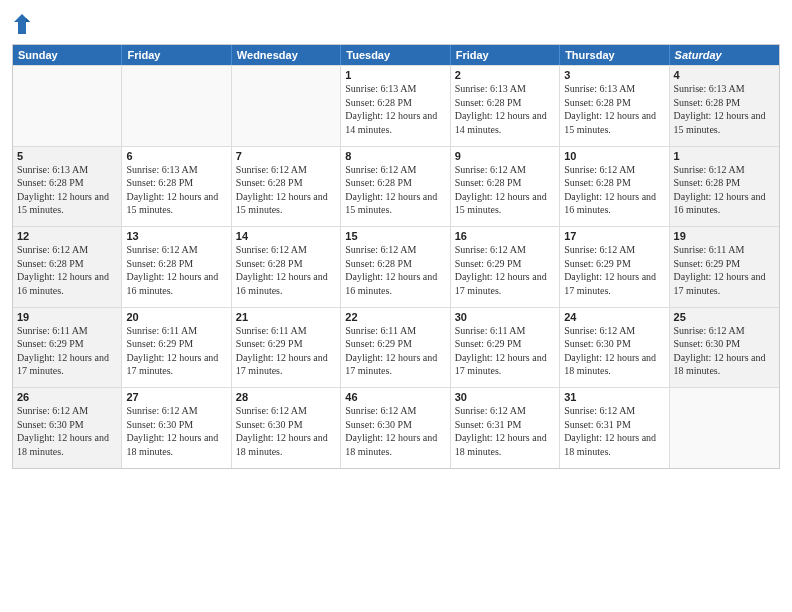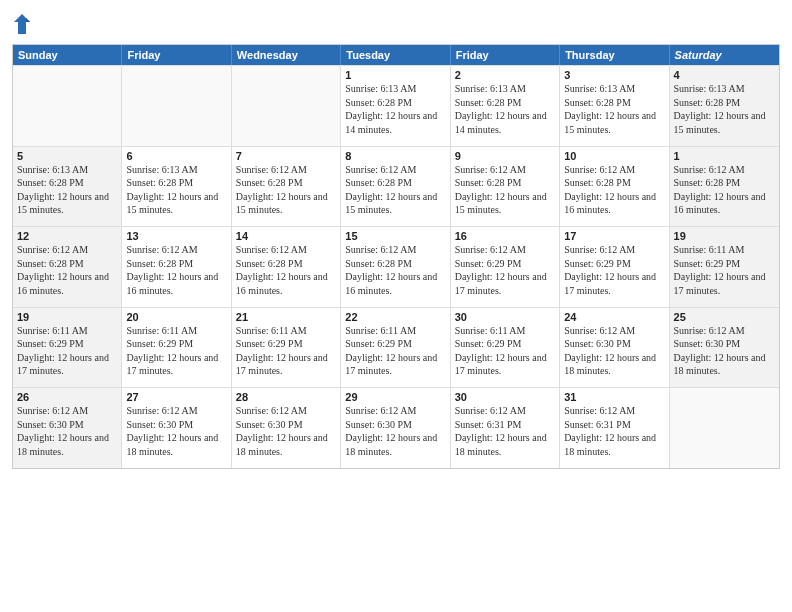--- a/index.html
+++ b/index.html
@@ -266,21 +266,21 @@
 Daylight: 12 hours
 and 18 minutes.</span></div>
           <div class="cal-cell"><span class="day-number">27</span><span class="cell-text">Sunrise: 6:12 AM
 Sunset: 6:30 PM
 Daylight: 12 hours
 and 18 minutes.</span></div>
           <div class="cal-cell"><span class="day-number">28</span><span class="cell-text">Sunrise: 6:12 AM
 Sunset: 6:30 PM
 Daylight: 12 hours
 and 18 minutes.</span></div>
-          <div class="cal-cell"><span class="day-number">29</span><span class="cell-text">Sunrise: 6:12 AM
+          <div class="cal-cell"><span class="day-number">46</span><span class="cell-text">Sunrise: 6:12 AM
 Sunset: 6:30 PM
 Daylight: 12 hours
 and 18 minutes.</span></div>
           <div class="cal-cell"><span class="day-number">30</span><span class="cell-text">Sunrise: 6:12 AM
 Sunset: 6:31 PM
 Daylight: 12 hours
 and 18 minutes.</span></div>
           <div class="cal-cell"><span class="day-number">31</span><span class="cell-text">Sunrise: 6:12 AM
 Sunset: 6:31 PM
 Daylight: 12 hours

